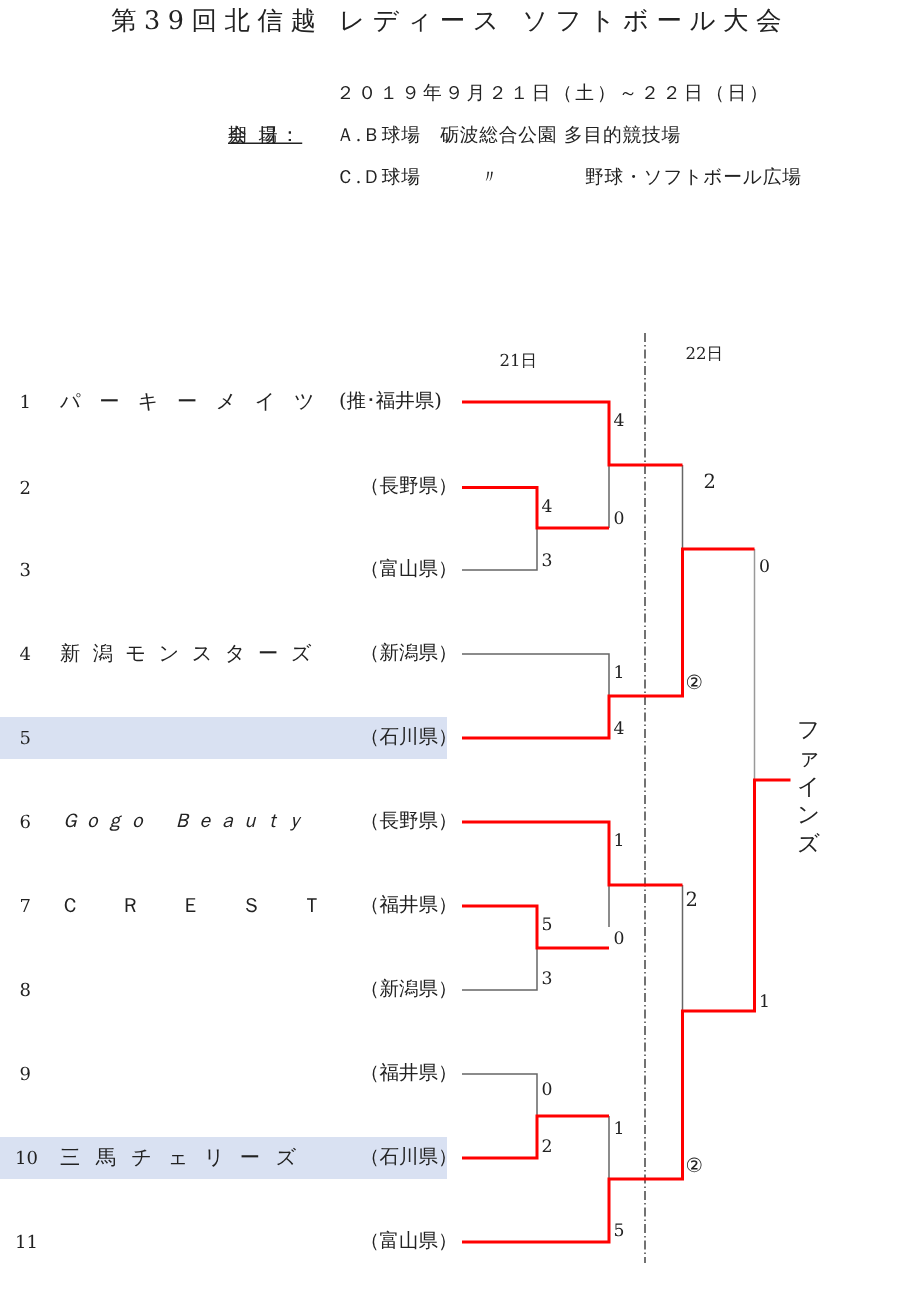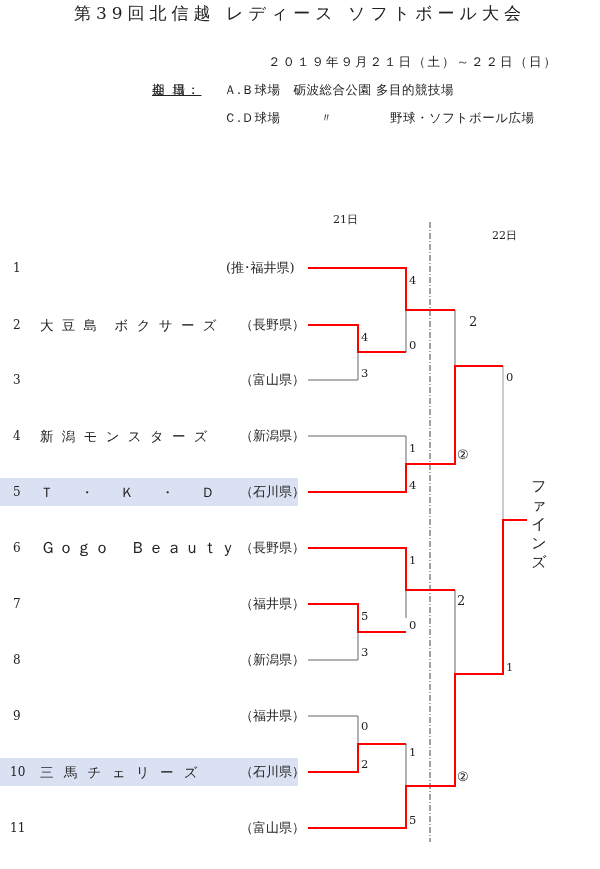--- a/index.html
+++ b/index.html
@@ -18,60 +18,60 @@
   .score { position:absolute; font-size:11.5px; }
   .winner { position:absolute; left:530px; top:477px; width:18px; font-size:15px;
             line-height:19px; text-align:center; }
 </style>
 </head>
 <body>
 
 <div class="title">第39回北信越 レディース ソフトボール大会</div>
 
 <div class="info" style="left:152px; top:54px;margin-top:28px;">期 日：</div>
-<div class="info" style="left:224px; top:54px;margin-left:44px;">２０１９年９月２１日（土）～２２日（日）</div>
+<div class="info" style="left:224px; top:54px;">２０１９年９月２１日（土）～２２日（日）</div>
 <div class="info" style="left:152px; top:82px;text-decoration:underline;">会 場：</div>
 <div class="info" style="left:224px; top:82px; letter-spacing:0.5px;">Ａ.Ｂ球場　砺波総合公園 多目的競技場</div>
 <div class="info" style="left:224px; top:110px; letter-spacing:0.5px;">Ｃ.Ｄ球場</div>
 <div class="info" style="left:320px; top:110px;">〃</div>
 <div class="info" style="left:390px; top:110px; letter-spacing:0.5px;">野球・ソフトボール広場</div>
 
-<div class="day" style="left:333px; top:212px;text-align:center;">21日</div>
-<div class="day" style="left:492px; top:228px;text-align:center;">22日</div>
+<div class="day" style="left:333px; top:233px;text-align:center;">21日</div>
+<div class="day" style="left:457px; top:228px;text-align:center;">22日</div>
 
 <div class="team" style="top:254px;">
   <span class="num">1</span>
+  <span class="name" style="letter-spacing:4px;">パ ー キ ー メ イ ツ</span>
   <span class="pref" style="left:226px;">(推･福井県)</span>
 </div>
 <div class="team" style="top:311px;">
   <span class="num">2</span>
-  <span class="name" style="letter-spacing:2px;">大 豆 島　ボ ク サ ー ズ</span>
   <span class="pref">（長野県）</span>
 </div>
 <div class="team" style="top:366px;">
   <span class="num">3</span>
   <span class="pref">（富山県）</span>
 </div>
 <div class="team" style="top:422px;">
   <span class="num">4</span>
   <span class="name" style="letter-spacing:2px;">新 潟 モ ン ス タ ー ズ</span>
   <span class="pref">（新潟県）</span>
 </div>
 <div class="team hl" style="top:478px;">
   <span class="num">5</span>
-  <span class="name" style="letter-spacing:3px;">Ｔ　 ・　 Ｋ　 ・　 Ｄ</span>
   <span class="pref">（石川県）</span>
 </div>
 <div class="team" style="top:534px;">
   <span class="num">6</span>
-  <span class="name" style="letter-spacing:2px; font-size:16px;">Ｇｏｇｏ　Ｂｅａｕｔｙ</span>
+  <span class="name" style="letter-spacing:2px; font-size:13px;font-style:italic;">Ｇｏｇｏ　Ｂｅａｕｔｙ</span>
   <span class="pref">（長野県）</span>
 </div>
 <div class="team" style="top:590px;">
   <span class="num">7</span>
+  <span class="name" style="letter-spacing:3px;">Ｃ　 Ｒ　 Ｅ　 Ｓ　 Ｔ</span>
   <span class="pref">（福井県）</span>
 </div>
 <div class="team" style="top:646px;">
   <span class="num">8</span>
   <span class="pref">（新潟県）</span>
 </div>
 <div class="team" style="top:702px;">
   <span class="num">9</span>
   <span class="pref">（福井県）</span>
 </div>

